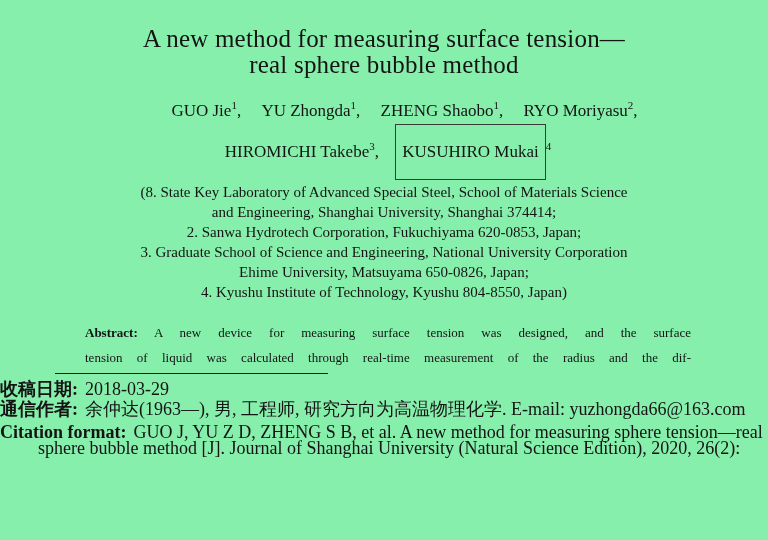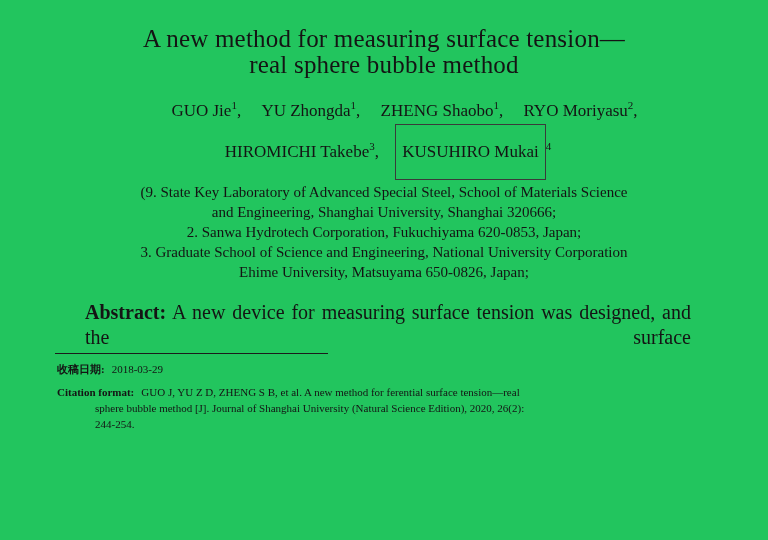--- a/index.html
+++ b/index.html
@@ -1,18 +1,18 @@
 <!DOCTYPE html>
 <html><head>
 <meta charset="utf-8">
 <style>
   html, body { margin: 0; padding: 0; background: #e8e8e8; }
   .page {
     width: 768px; height: 540px;
-    background: #22c55e;
+    background: #86efac;
     color: #141414;
     font-family: "Liberation Serif", "DejaVu Serif", serif;
     position: relative;
     overflow: hidden;
     margin: 0 auto;
   }
   .title {
     margin: 26px 0 0 0;
     text-align: center;
     font-size: 25px;
@@ -29,36 +29,35 @@
     display: inline-block;
     border: 1.2px solid #3a3a3a;
     padding: 16px 6px;
     line-height: 22px;
     margin-left: 4px;
   }
   .affiliations { margin-top: 2px; text-align: center; font-size: 15px; line-height: 20px; }
   .abstract {
     margin: 18px 0 0 85px;
     width: 606px;
-    font-size: 20px;
+    font-size: 13px;
     line-height: 25px;
   }
   .abs-line { text-align: justify; text-align-last: justify; }
   .abs-label { font-weight: bold; }
   .fn-rule {
     margin: 3px 0 7px 55px;
     width: 273px;
     height: 0;
     border: 0;
     border-top: 1.6px solid #1b1b1b;
   }
   .footnotes {
-    margin-left: 57px;
     width: 660px;
-    font-size: 11px;
+    font-size: 18px;
     line-height: 16px;
   }
   .fn-entry { margin-bottom: 4px; }
   .fn-line { white-space: nowrap; }
   .fn-label { font-weight: bold; margin-right: 7px; }
   .fn-cont { margin-left: 38px; white-space: nowrap; }
   .citation-en { margin-top: 7px; }
 </style>
 </head>
 <body>
@@ -77,42 +76,46 @@
       <span class="author"><span>ZHENG Shaobo</span><sup>1</sup><span>,</span></span>
       <span class="author"><span>RYO Moriyasu</span><sup>2</sup><span>,</span></span>
     </div>
     <div class="authors-line2">
       <span class="author"><span>HIROMICHI Takebe</span><sup>3</sup><span>,</span></span>
       <span class="boxed">KUSUHIRO Mukai</span><sup>4</sup>
     </div>
   </div>
 
   <div class="affiliations">
-    <div>(9. State Key Laboratory of Advanced Special Steel, School of Materials Science</div>
-    <div>and Engineering, Shanghai University, Shanghai 320666;</div>
+    <div>(8. State Key Laboratory of Advanced Special Steel, School of Materials Science</div>
+    <div>and Engineering, Shanghai University, Shanghai 374414;</div>
     <div>2. Sanwa Hydrotech Corporation, Fukuchiyama 620-0853, Japan;</div>
     <div>3. Graduate School of Science and Engineering, National University Corporation</div>
     <div>Ehime University, Matsuyama 650-0826, Japan;</div>
+    <div>4. Kyushu Institute of Technology, Kyushu 804-8550, Japan)</div>
   </div>
 
   <div class="abstract">
     <div class="abs-line"><span class="abs-label">Abstract:</span> <span>A new device for measuring surface tension was designed, and the surface</span></div>
+    <div class="abs-line">tension of liquid was calculated through real-time measurement of the radius and the dif-</div>
   </div>
 
   <div class="fn-rule"></div>
 
   <div class="footnotes">
 
     <div class="fn-entry">
       <div class="fn-line"><span class="fn-label">收稿日期:</span><span>2018-03-29</span></div>
     </div>
 
+    <div class="fn-entry">
+      <div class="fn-line"><span class="fn-label">通信作者:</span><span>余仲达(1963—), 男, 工程师, 研究方向为高温物理化学.</span> <span>E-mail:</span> <span>yuzhongda66@163.com</span></div>
+    </div>
 
 
     <div class="fn-entry citation-en">
-      <div class="fn-line"><span class="fn-label">Citation format:</span><span>GUO J, YU Z D, ZHENG S B, et al. A new method for ferential surface tension—real</span></div>
+      <div class="fn-line"><span class="fn-label">Citation format:</span><span>GUO J, YU Z D, ZHENG S B, et al. A new method for measuring sphere tension—real</span></div>
       <div class="fn-cont">sphere bubble method [J]. Journal of Shanghai University (Natural Science Edition), 2020, 26(2):</div>
-      <div class="fn-cont">244-254.</div>
     </div>
 
   </div>
 
 </div>
 
 </body></html>

